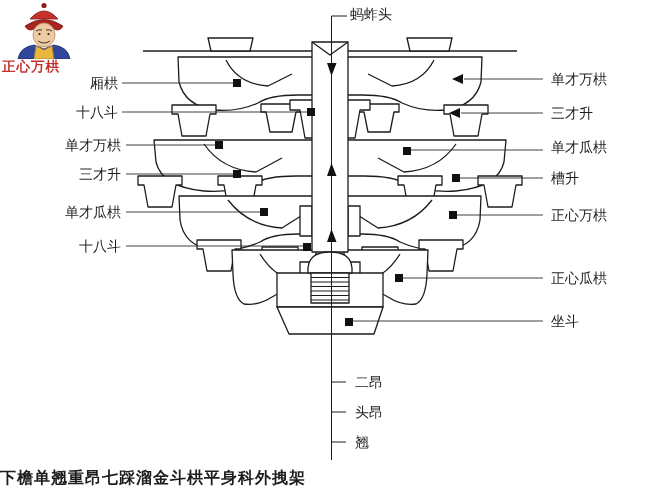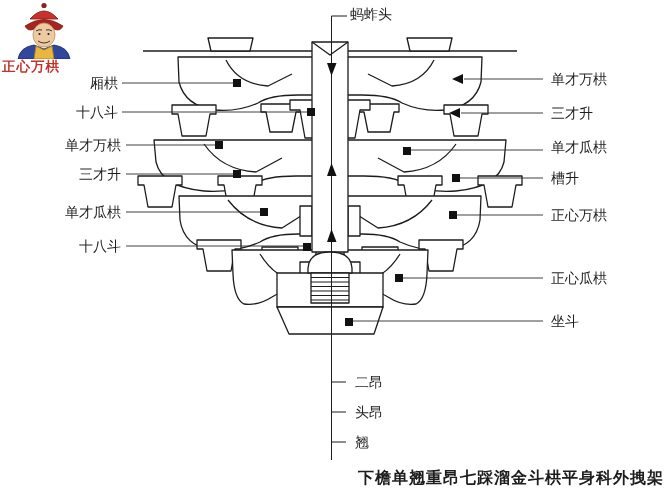--- a/index.html
+++ b/index.html
@@ -4,21 +4,21 @@
 <style>
   html,body{margin:0;padding:0;background:#ffffff;}
   body{width:664px;height:500px;position:relative;overflow:hidden;
        font-family:"Liberation Serif","DejaVu Serif",serif;}
   .stage{position:absolute;inset:0;width:664px;height:500px;}
   .watermark-name{
     position:absolute;left:2px;top:58px;width:90px;
     color:#c2342e;font-size:13.5px;font-weight:bold;letter-spacing:1px;
     font-family:"Liberation Serif","DejaVu Serif",serif;white-space:nowrap;}
   .caption{
-    position:absolute;left:0;right:0;top:468px;text-align:right;
+    position:absolute;left:0;right:0;top:468px;text-align:left;
     color:#1d1d1d;font-size:16px;font-weight:600;letter-spacing:1px;
     font-family:"Liberation Serif","DejaVu Serif",serif;}
   svg text{font-family:"Liberation Serif","DejaVu Serif",serif;
            font-size:14px;fill:#1f1f1f;}
 </style>
 </head>
 <body>
 
 <div class="stage">
 

